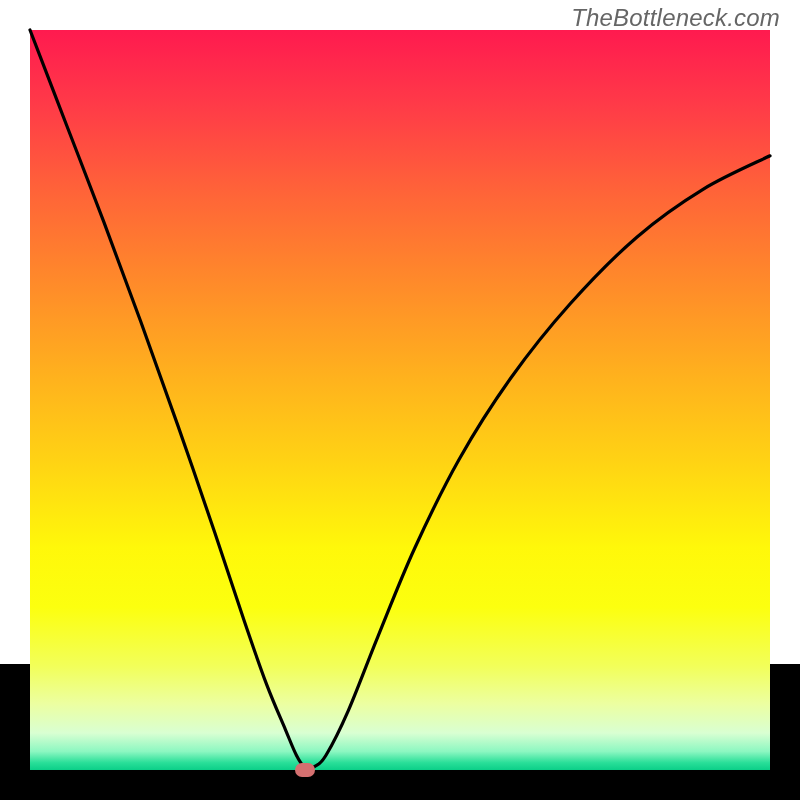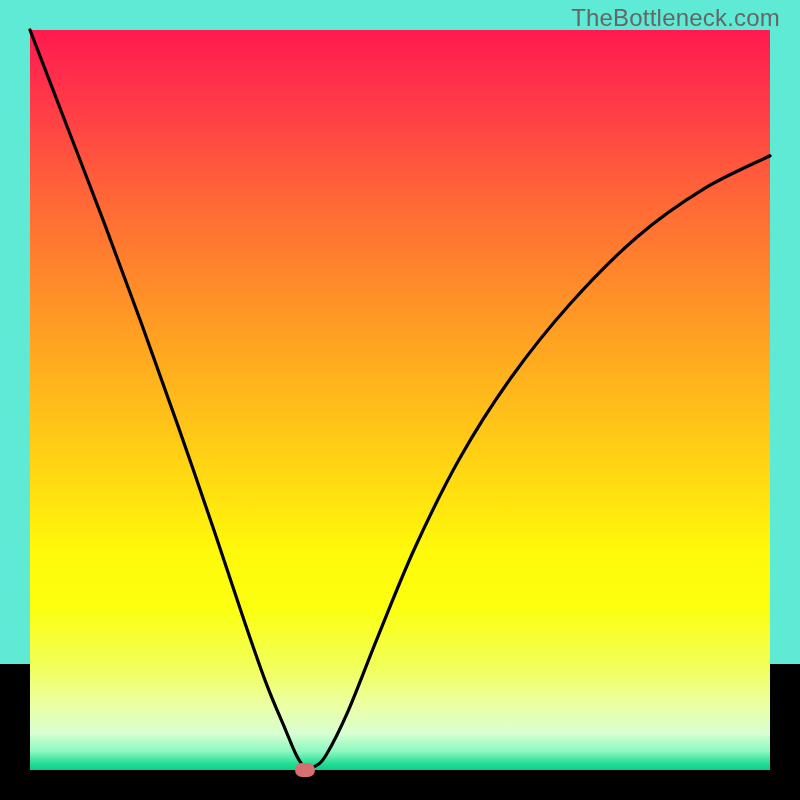--- a/index.html
+++ b/index.html
@@ -1,21 +1,22 @@
 <!DOCTYPE html>
 <html><head>
 <meta charset="utf-8">
 <style>
   * { margin: 0; padding: 0; box-sizing: border-box; }
   html, body { width: 800px; height: 800px; overflow: hidden; background: #000; }
   .container {
     position: relative;
     width: 800px;
     height: 664px;
-    background: #5eead4;
+    background: #ffffff;
+    font-style: italic;
   }
   .watermark {
     position: absolute;
     top: 4px;
     right: 20px;
     font-family: Arial, Helvetica, sans-serif;
     font-size: 24px;
     font-weight: 500;
     color: #666;
     z-index: 10;

